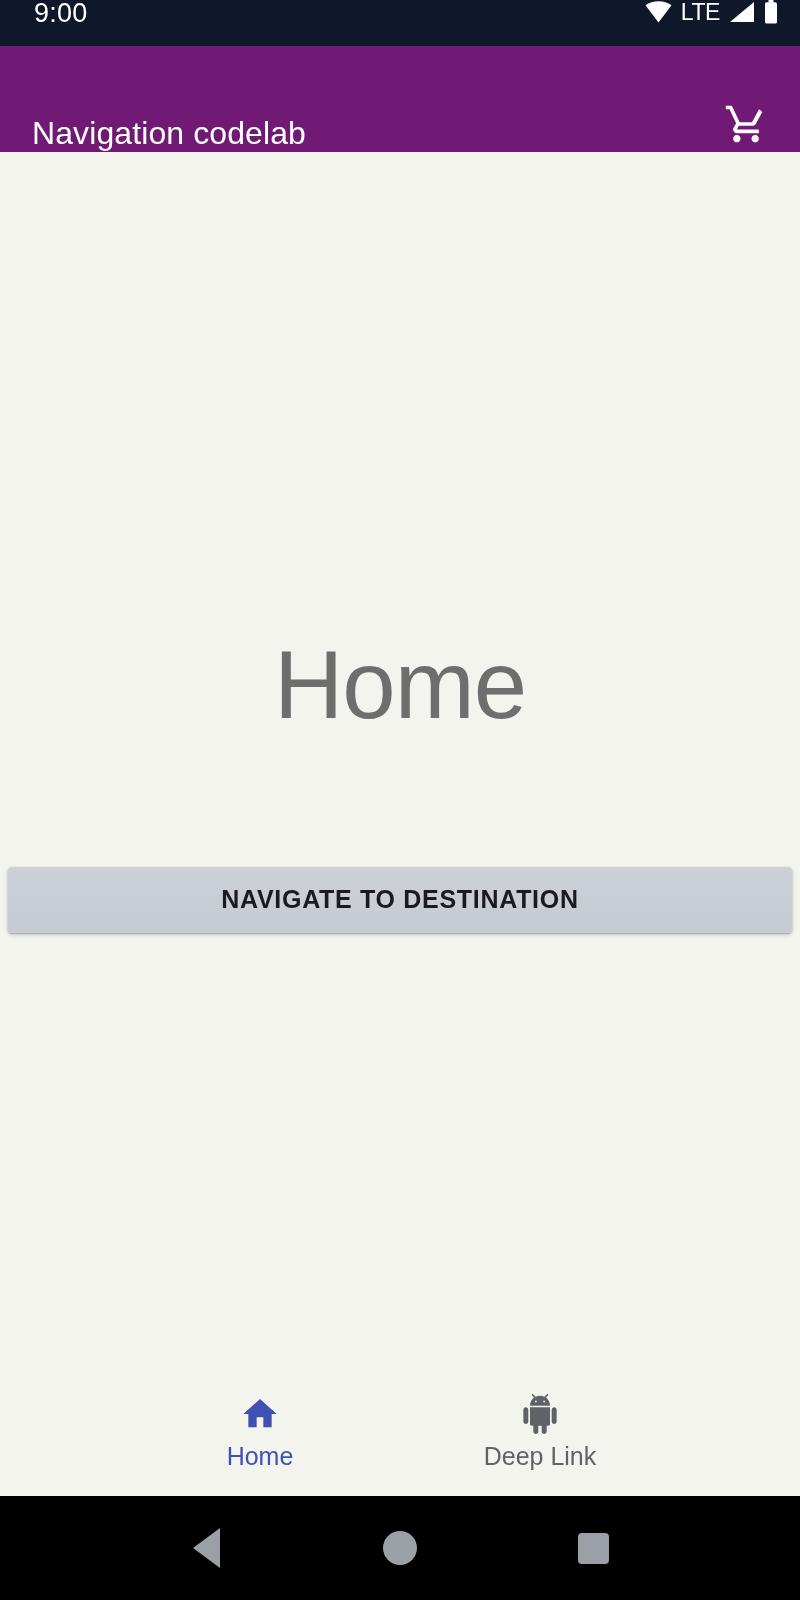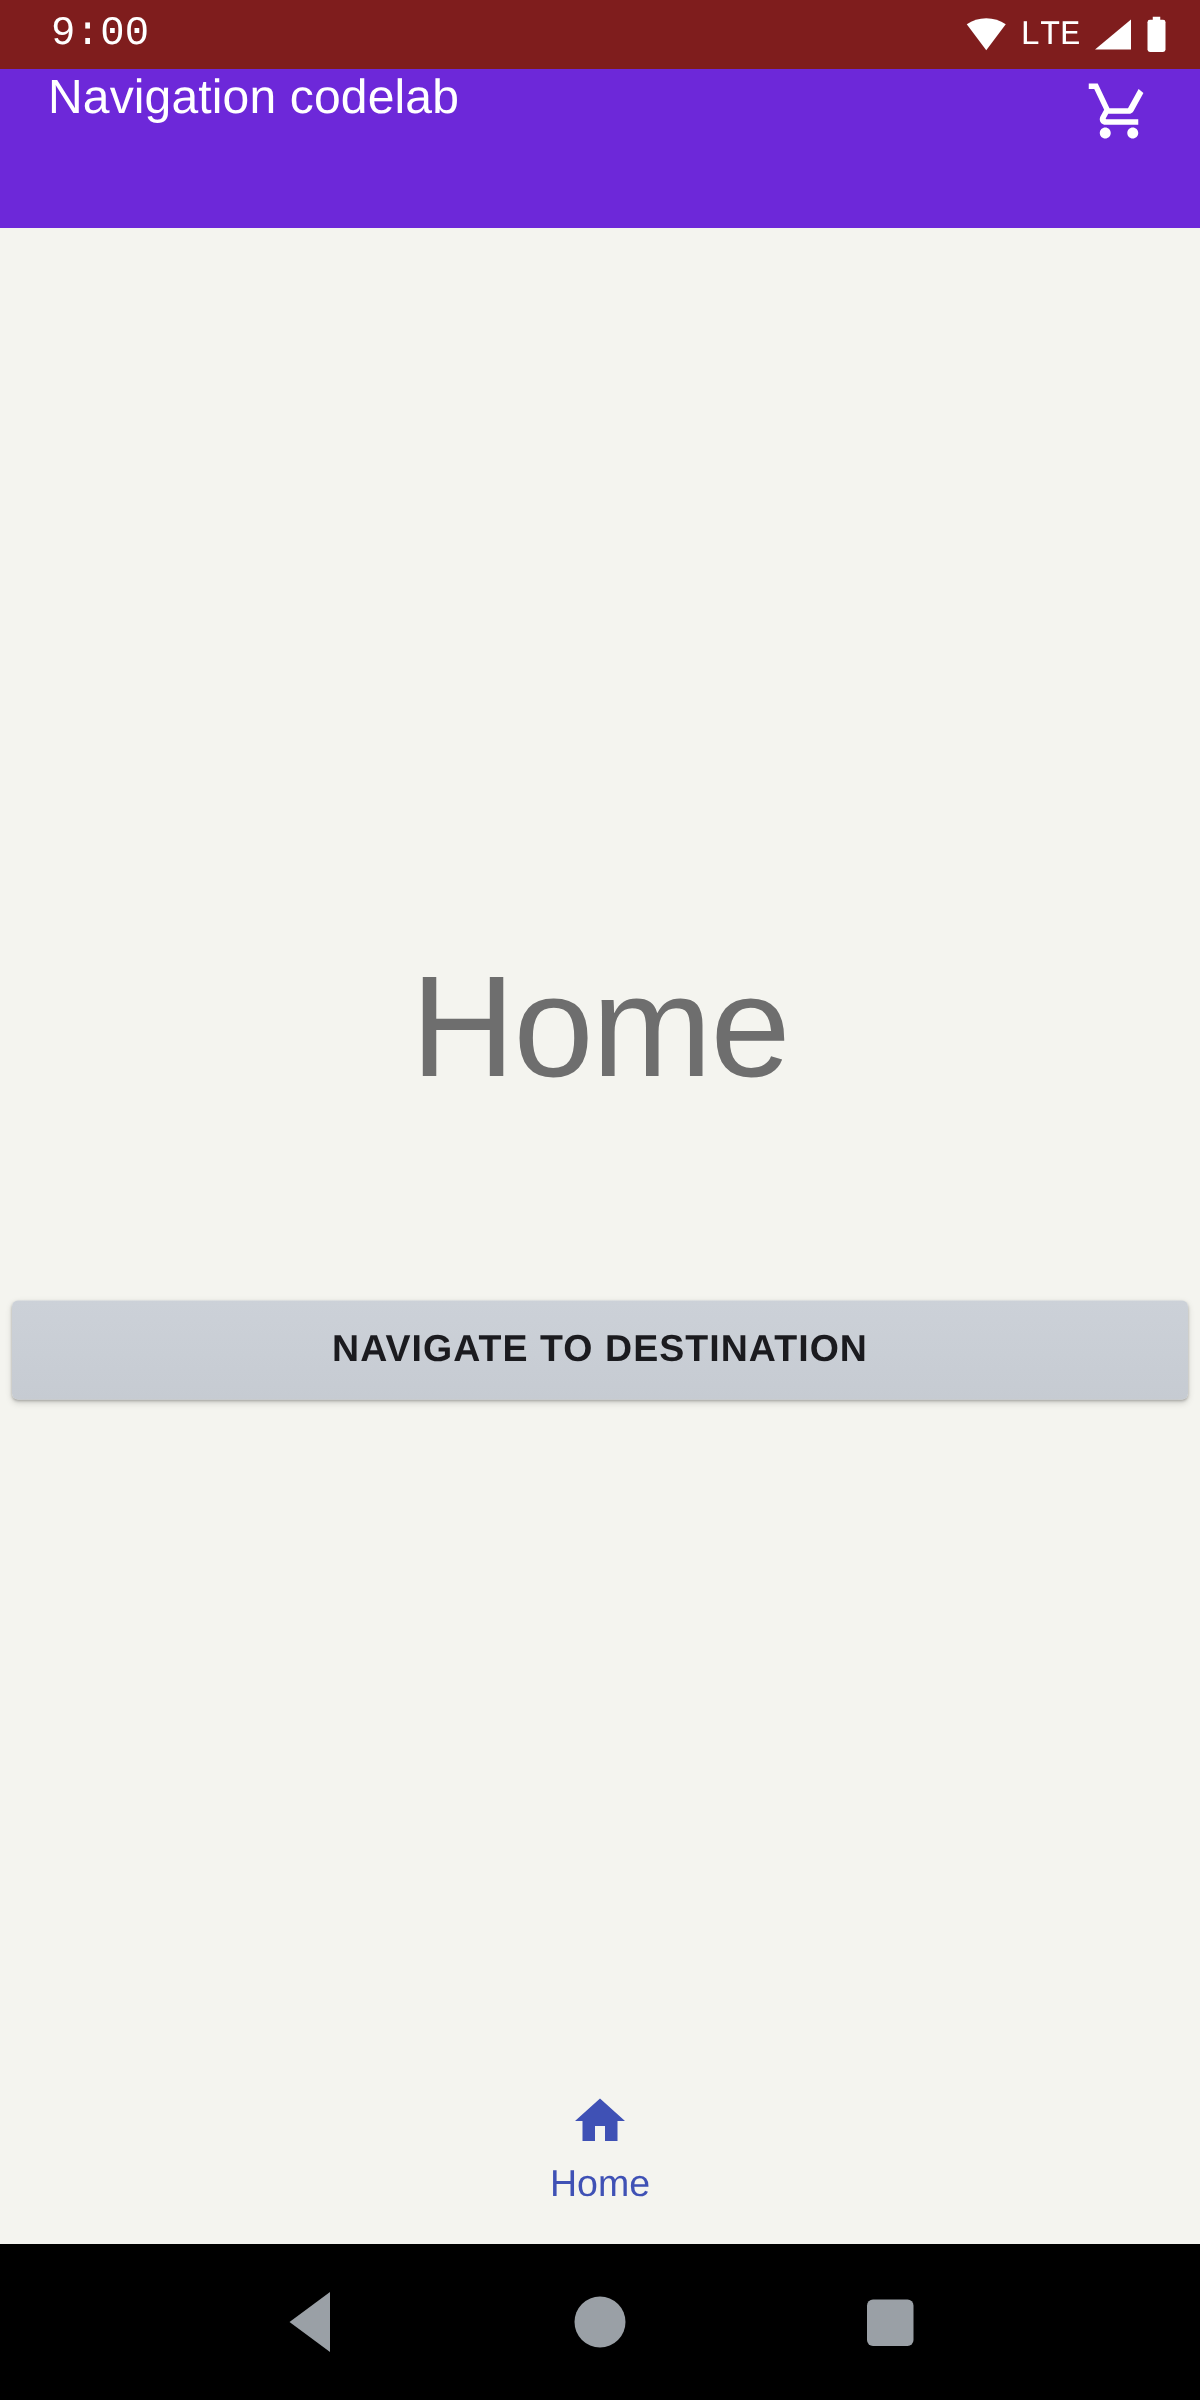--- a/index.html
+++ b/index.html
@@ -18,26 +18,25 @@
     height: 1600px;
     display: flex;
     flex-direction: column;
     background: #f4f4ef;
   }
 
   
   .status-bar {
     height: 46px;
     flex: 0 0 46px;
-    background: #7f1d1d;
-    display: flex;
-    align-items: center;
+    background: #0f172a;
+    display: flex;
+    align-items: flex-start;
     padding: 0 22px 0 34px;
     color: #ffffff;
-    font-family: Liberation Mono, monospace;
   }
   .status-time {
     font-size: 27px;
     font-weight: 400;
     letter-spacing: 0.2px;
     line-height: 1;
   }
   .status-spacer { flex: 1 1 auto; }
   .status-icons {
     display: flex;
@@ -49,23 +48,23 @@
     font-size: 23px;
     font-weight: 400;
     letter-spacing: -0.4px;
     line-height: 1;
   }
 
   
   .app-bar {
     height: 106px;
     flex: 0 0 106px;
-    background: #6d28d9;
-    display: flex;
-    align-items: flex-start;
+    background: #701a75;
+    display: flex;
+    align-items: flex-end;
     padding: 0 26px 0 32px;
   }
   .app-title {
     color: #ffffff;
     font-size: 32px;
     font-weight: 400;
     letter-spacing: 0.1px;
     flex: 1 1 auto;
   }
   .cart-button {
@@ -259,20 +258,32 @@
 
     <div class="bottom-nav">
       <button class="nav-item selected">
         <span>
           <svg width="40" height="40" viewBox="0 0 24 24" aria-hidden="true">
             <path fill="#3f51b5" d="M10 20v-6h4v6h5v-8h3L12 3 2 12h3v8z"></path>
           </svg>
         </span>
         <span class="nav-label">Home</span>
       </button>
+      <button class="nav-item unselected">
+        <span>
+          <svg width="40" height="40" viewBox="0 0 24 24" aria-hidden="true">
+            <g fill="#5f6368">
+              <path d="M6 18c0 .55.45 1 1 1h1v3.5c0 .83.67 1.5 1.5 1.5s1.5-.67 1.5-1.5V19h2v3.5c0 .83.67 1.5 1.5 1.5s1.5-.67 1.5-1.5V19h1c.55 0 1-.45 1-1V8H6v10z"></path>
+              <path d="M3.5 8C2.67 8 2 8.67 2 9.5v7c0 .83.67 1.5 1.5 1.5S5 17.33 5 16.5v-7C5 8.67 4.33 8 3.5 8zM20.5 8c-.83 0-1.5.67-1.5 1.5v7c0 .83.67 1.5 1.5 1.5s1.5-.67 1.5-1.5v-7c0-.83-.67-1.5-1.5-1.5z"></path>
+              <path d="M15.53 2.16l1.3-1.3c.2-.2.2-.51 0-.71-.2-.2-.51-.2-.71 0l-1.48 1.48C13.85 1.23 12.95 1 12 1c-.96 0-1.86.23-2.66.63L7.85.15c-.2-.2-.51-.2-.71 0-.2.2-.2.51 0 .71l1.31 1.31C6.97 3.26 6 5.01 6 7h12c0-1.99-.97-3.75-2.47-4.84zM10 5H9V4h1v1zm5 0h-1V4h1v1z"></path>
+            </g>
+          </svg>
+        </span>
+        <span class="nav-label">Deep Link</span>
+      </button>
     </div>
   </div>
 
   <div class="sys-nav">
     <button class="sys-btn">
       <span class="sys-back"></span>
     </button>
     <button class="sys-btn">
       <span class="sys-home"></span>
     </button>

